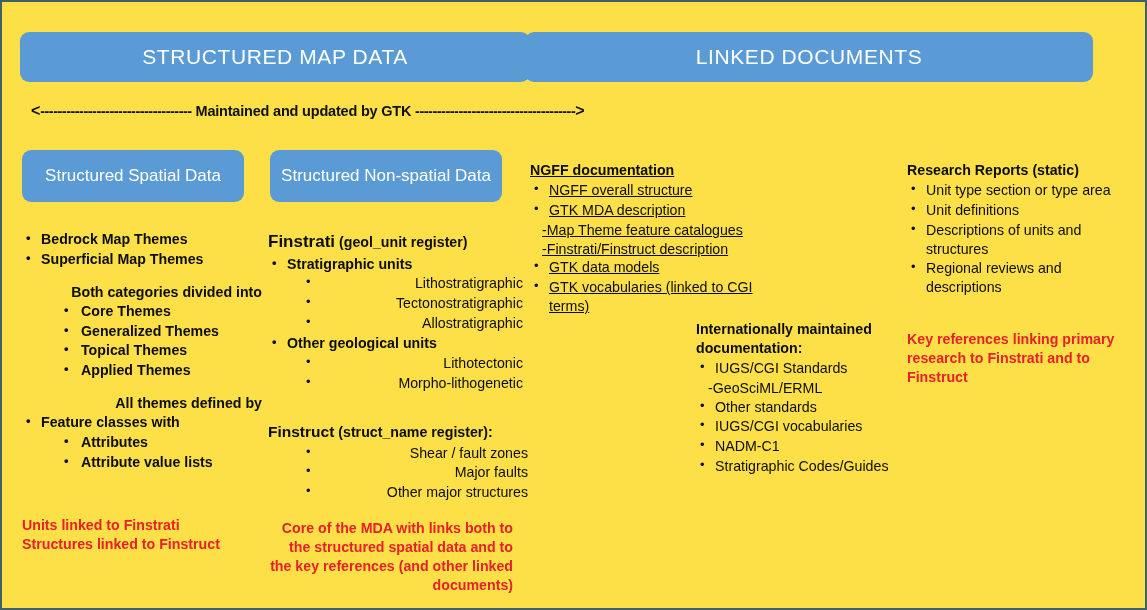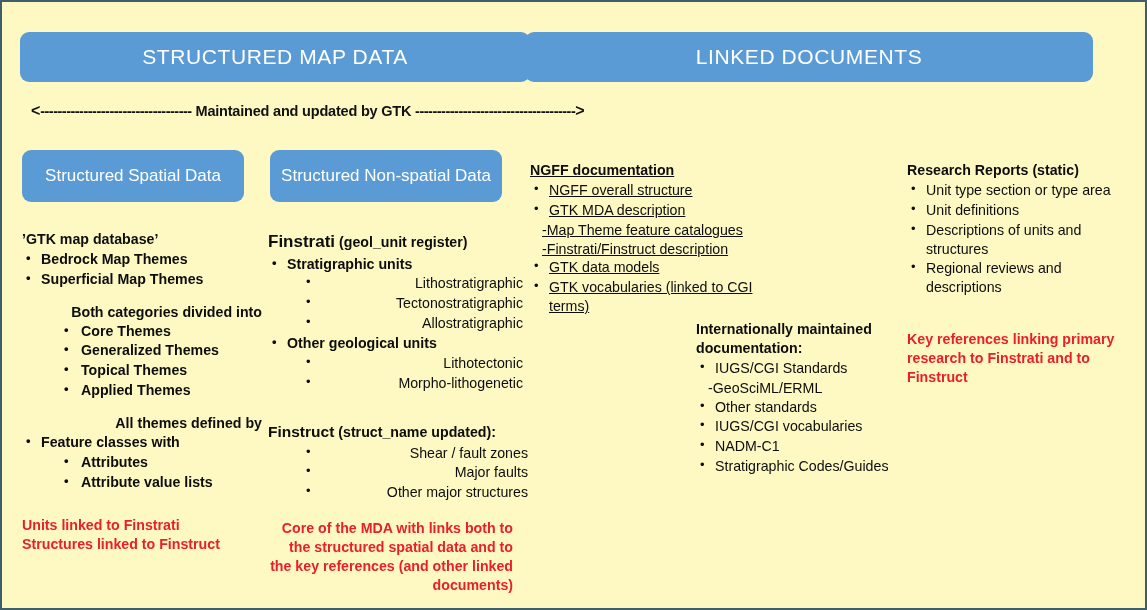--- a/index.html
+++ b/index.html
@@ -7,21 +7,21 @@
     padding: 0;
     background: #ffffff;
   }
   body {
     font-family: "Liberation Sans", sans-serif;
   }
   #canvas {
     position: relative;
     width: 1147px;
     height: 610px;
-    background: #fef9c3;
+    background: #fde047;
     box-sizing: border-box;
     border: 2px solid #3f5f6b;
     overflow: hidden;
   }
   .abs { position: absolute; }
 
   
   .header-pill {
     background: #5b9bd5;
     border-radius: 9px;
@@ -118,21 +118,20 @@
 
   <div class="abs arrow-row" style="left:29px; top:100px;">
     <span class="cap">&lt;</span><span class="dashes">-----------------------------------</span> <span>Maintained and updated by GTK</span> <span class="dashes">-------------------------------------</span><span class="cap">&gt;</span>
   </div>
 
   <div class="abs sub-pill" style="left:20px; top:148px; width:222px; height:52px;">
     <span>Structured Spatial Data</span>
   </div>
 
   <div class="abs block" style="left:20px; top:228px; width:240px;">
-    <div class="hd ttl">’GTK map database’</div>
     <ul class="lvl1 bold">
       <li>Bedrock Map Themes</li>
       <li>Superficial Map Themes</li>
     </ul>
     <div class="gap"></div>
     <div class="norm">Both categories divided into</div>
     <ul class="lvl2 bold indent2">
       <li>Core Themes</li>
       <li>Generalized Themes</li>
       <li>Topical Themes</li>
@@ -176,21 +175,21 @@
     </ul>
     <ul class="lvl2 indent-sm">
       <li>Lithotectonic</li>
       <li>Morpho-lithogenetic</li>
     </ul>
   </div>
 
   <div class="abs block" style="left:266px; top:420px; width:260px;">
     <div class="ttl">
       <span class="hd" style="font-size:15.5px;">Finstruct</span>
-      <span class="norm">(struct_name updated):</span>
+      <span class="norm">(struct_name register):</span>
     </div>
     <ul class="lvl2 indent-sm">
       <li>Shear / fault zones</li>
       <li>Major faults</li>
       <li>Other major structures</li>
     </ul>
   </div>
 
   <div class="abs red" style="left:266px; top:517px; width:245px;text-align:right;">Core of the MDA with links both to the structured spatial data and to the key references (and other linked documents)</div>
 

